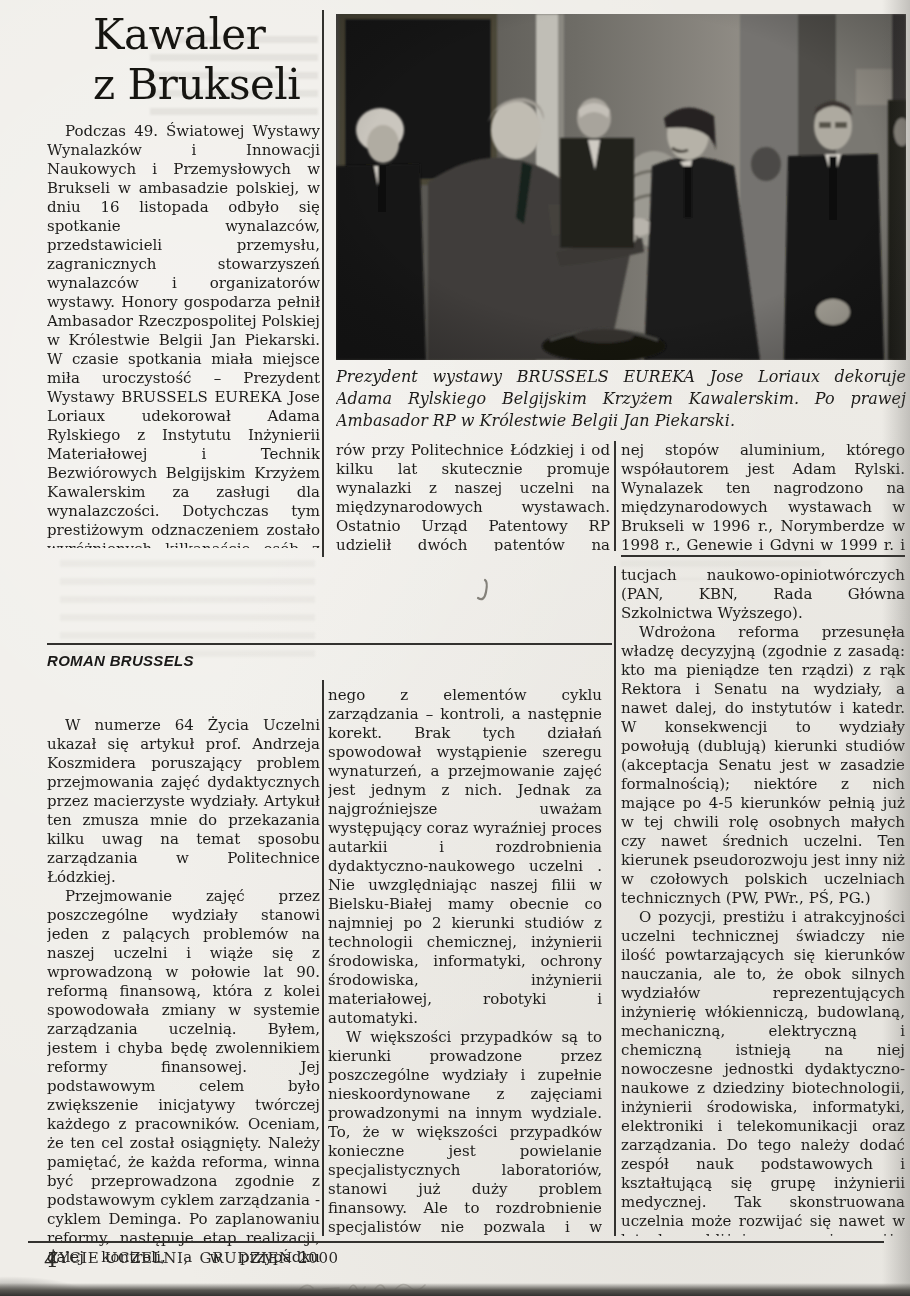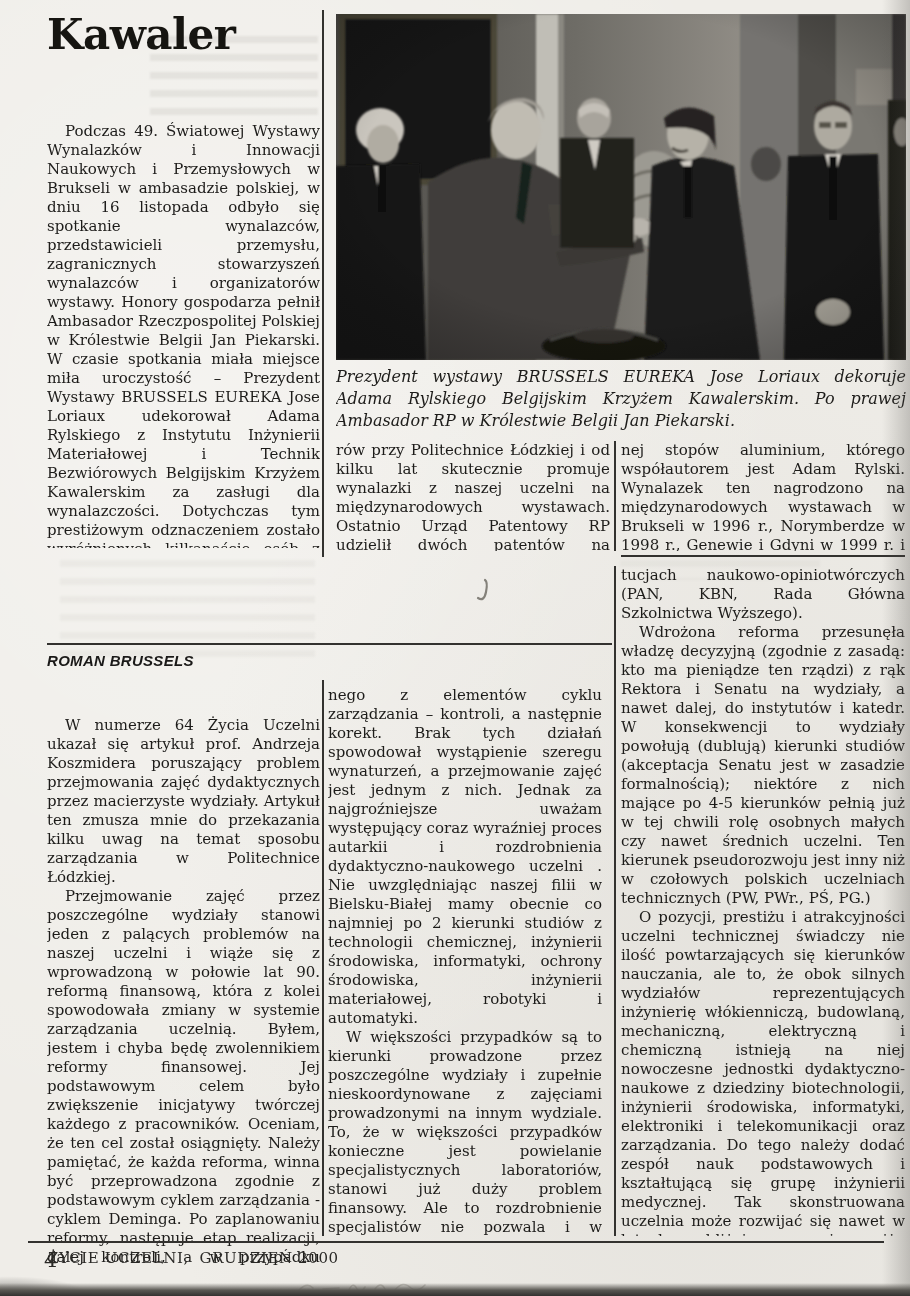--- a/index.html
+++ b/index.html
@@ -17,23 +17,24 @@
   }
   .col{
     position:absolute;
     text-align:justify;
     font-size:15px;line-height:19px;
     overflow:hidden;
   }
   .col p{margin:0;text-indent:18px;}
   .headline{
     position:absolute;
-    font-weight:bold;
+    font-weight:normal;
     letter-spacing:-0.5px;
     color:#161511;
+    margin-left:46px;
   }
   .h1a{font-size:42px;line-height:50px;}
   .h2a{font-size:46px;line-height:52px;}
   .vrule{position:absolute;width:2px;background:#33322f;}
   .hrule{position:absolute;height:2px;background:#33322f;}
   .caption{
     position:absolute;
     font-style:italic;
     font-size:16px;line-height:22px;
     text-align:justify;
@@ -83,20 +84,21 @@
 <body>
 
 <div class="page">
 
   <div class="bleed" style="left:150px;top:36px;width:168px;height:80px;"></div>
   <div class="bleed" style="left:60px;top:560px;width:255px;height:100px;opacity:0.3;"></div>
   <div class="bleed" style="left:620px;top:560px;width:200px;height:20px;opacity:0.25;"></div>
 
   <div class="headline h1a" style="left:47px;top:10px;width:272px;">
     <div>Kawaler</div>
+    <div>z Brukseli</div>
   </div>
 
   <div class="col" style="left:47px;top:122px;width:273px;height:426px;">
     <p>Podczas 49. Światowej Wystawy Wynalazków i Innowacji Naukowych i Przemysłowych w Brukseli w ambasadzie polskiej, w dniu 16 listopada odbyło się spotkanie wynalazców, przedstawicieli przemysłu, zagranicznych stowarzyszeń wynalazców i organizatorów wystawy. Honory gospodarza pełnił Ambasador Rzeczpospolitej Polskiej w Królestwie Belgii Jan Piekarski. W czasie spotkania miała miejsce miła uroczystość – Prezydent Wystawy BRUSSELS EUREKA Jose Loriaux udekorował Adama Rylskiego z Instytutu Inżynierii Materiałowej i Technik Bezwiórowych Belgijskim Krzyżem Kawalerskim za zasługi dla wynalazczości. Dotychczas tym prestiżowym odznaczeniem zostało wyróżnionych kilkanaście osób z Polski.</p>
 
   </div>
 
   <div class="vrule" style="left:322px;top:10px;height:547px;"></div>
 
   <div class="photo">

